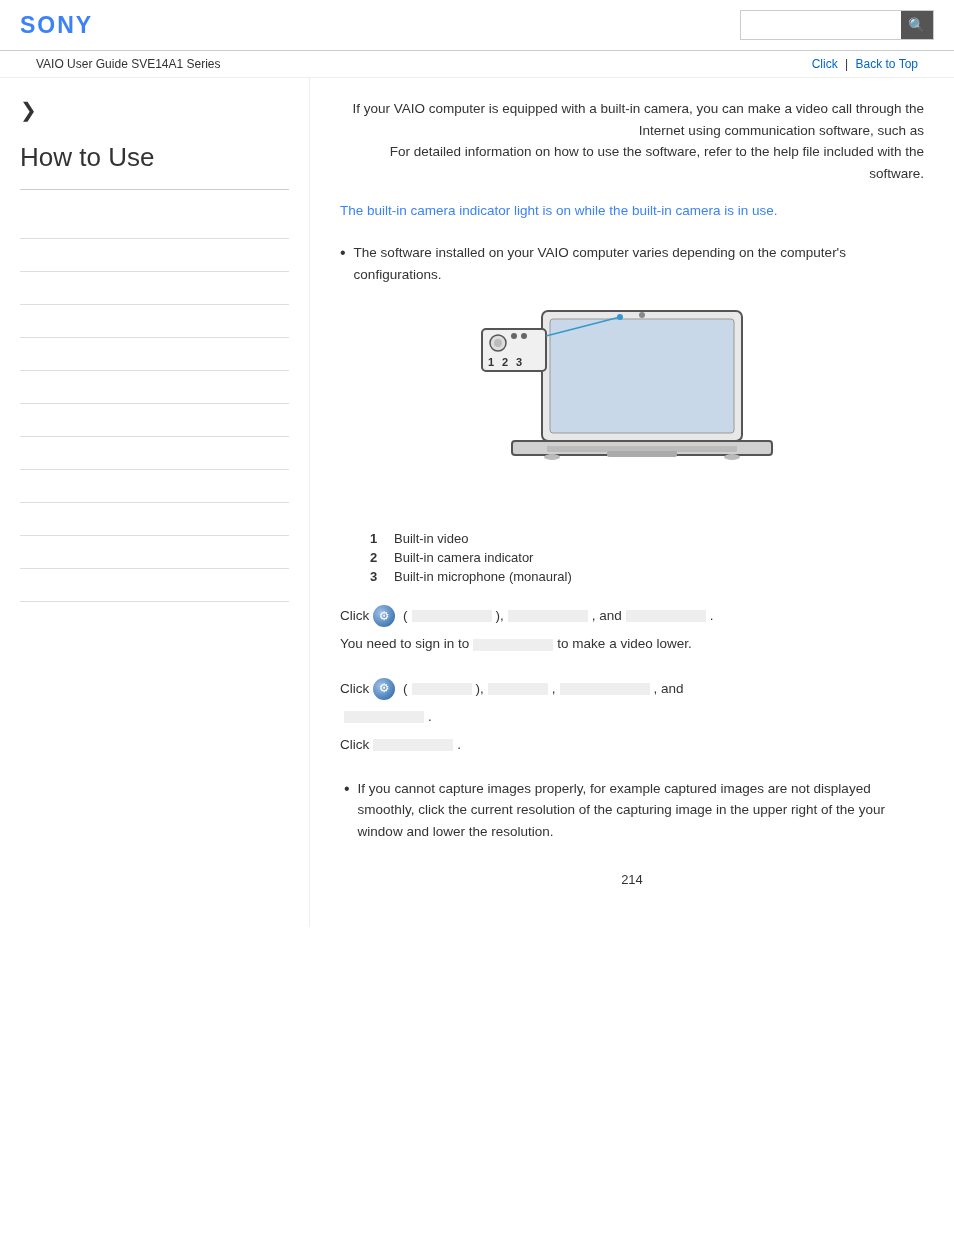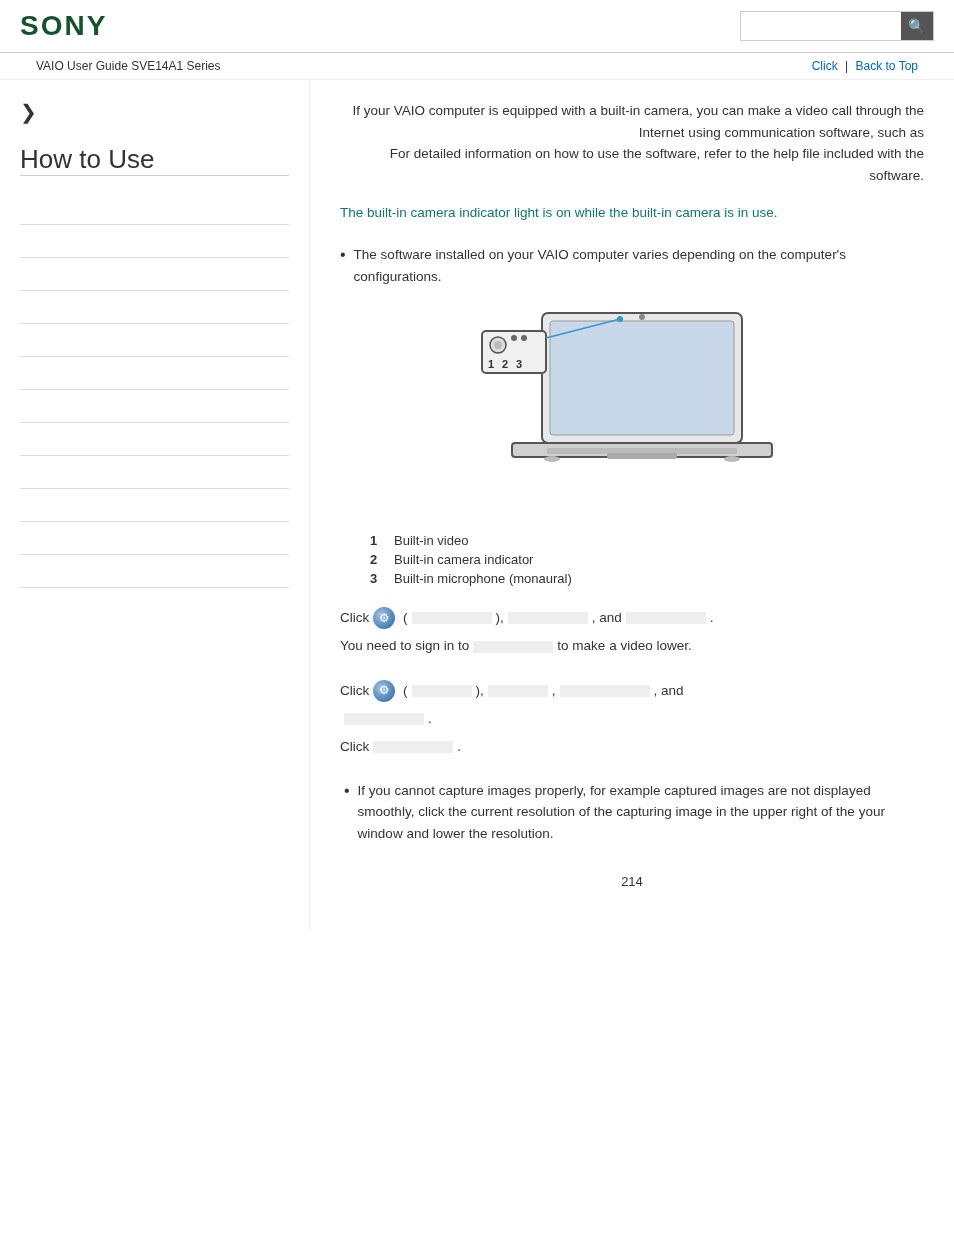--- a/index.html
+++ b/index.html
@@ -14,24 +14,24 @@
 
     
     .header {
       border-bottom: 1px solid #ccc;
       padding: 10px 20px;
       display: flex;
       align-items: center;
       justify-content: space-between;
     }
     .sony-logo {
-      font-size: 28px;
+      font-size: 23px;
       font-weight: 900;
       letter-spacing: 2px;
-      color: #14532d;
+      color: #3b82f6;
       font-family: 'Arial Black', Arial, sans-serif;
     }
     .search-box {
       display: flex;
       align-items: center;
       border: 1px solid #ccc;
     }
     .search-input {
       width: 160px;
       height: 28px;
@@ -94,21 +94,21 @@
       font-size: 20px;
       color: #333;
       margin-bottom: 20px;
       display: block;
     }
     .section-title {
       font-size: 26px;
       font-weight: normal;
       color: #333;
       border-bottom: 1px solid #ccc;
-      padding-bottom: 0;
+      padding-bottom: 16px;
       margin-bottom: 16px;
     }
     .sidebar-links {
       list-style: none;
     }
     .sidebar-links li {
       border-bottom: 1px solid #ddd;
       padding: 8px 0;
     }
     .sidebar-links li a {
@@ -128,21 +128,21 @@
       line-height: 1.6;
       margin-bottom: 16px;
       color: #333;
       text-align: right;
     }
 
     .camera-indicator-text {
       font-size: 13.5px;
       line-height: 1.6;
       margin-bottom: 20px;
-      color: #0f766e;
+      color: #3b82f6;
     }
 
     .bullet-section {
       margin-bottom: 16px;
     }
     .bullet-item {
       display: flex;
       align-items: flex-start;
       font-size: 13.5px;
       line-height: 1.6;

